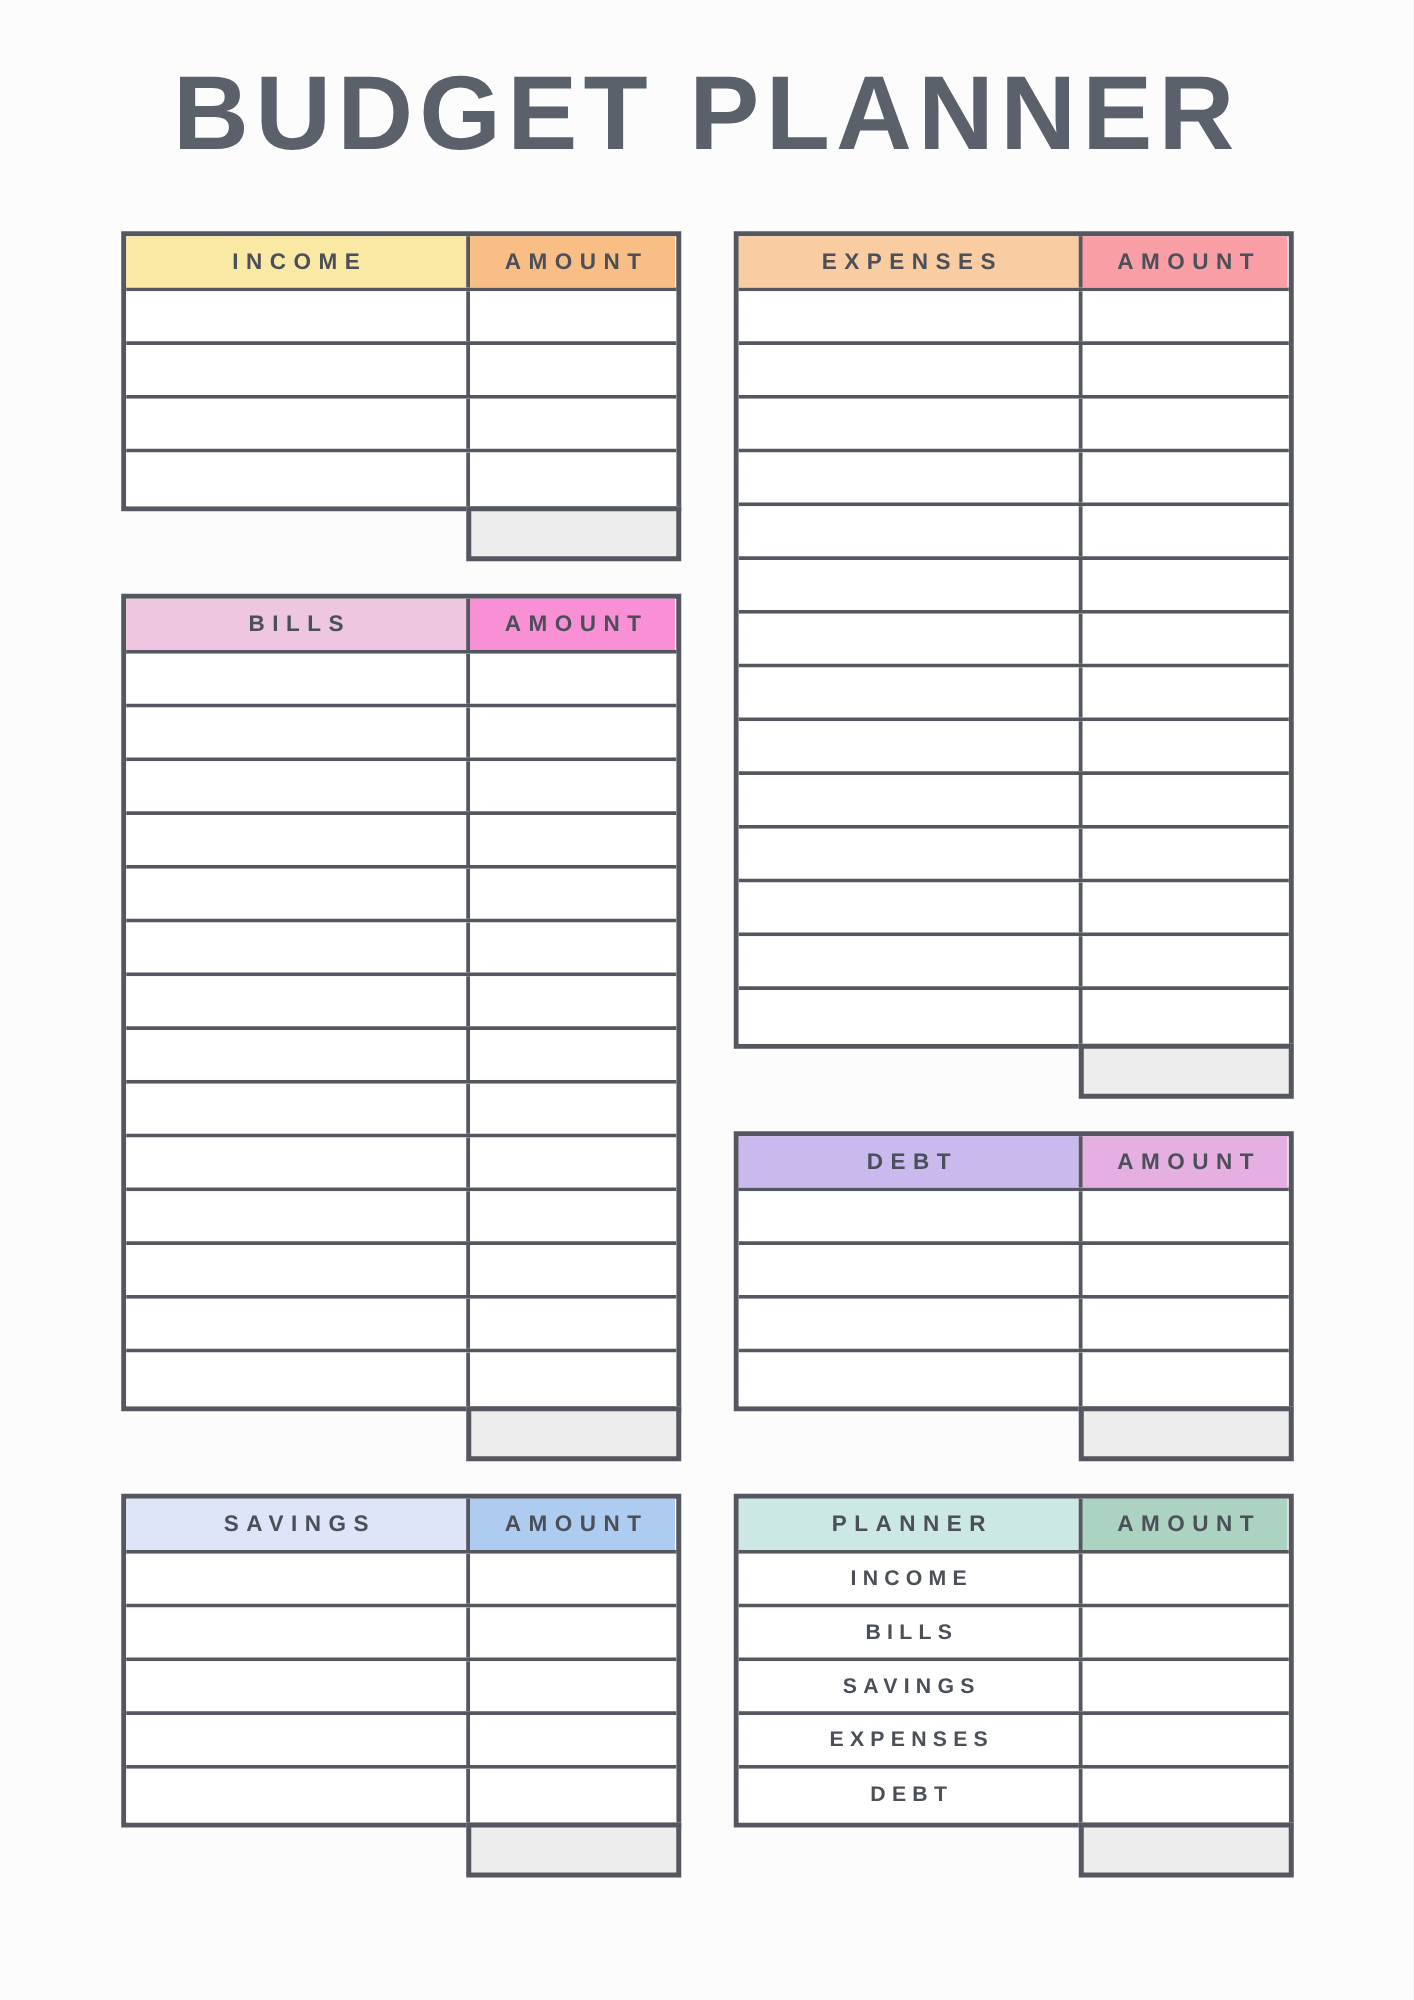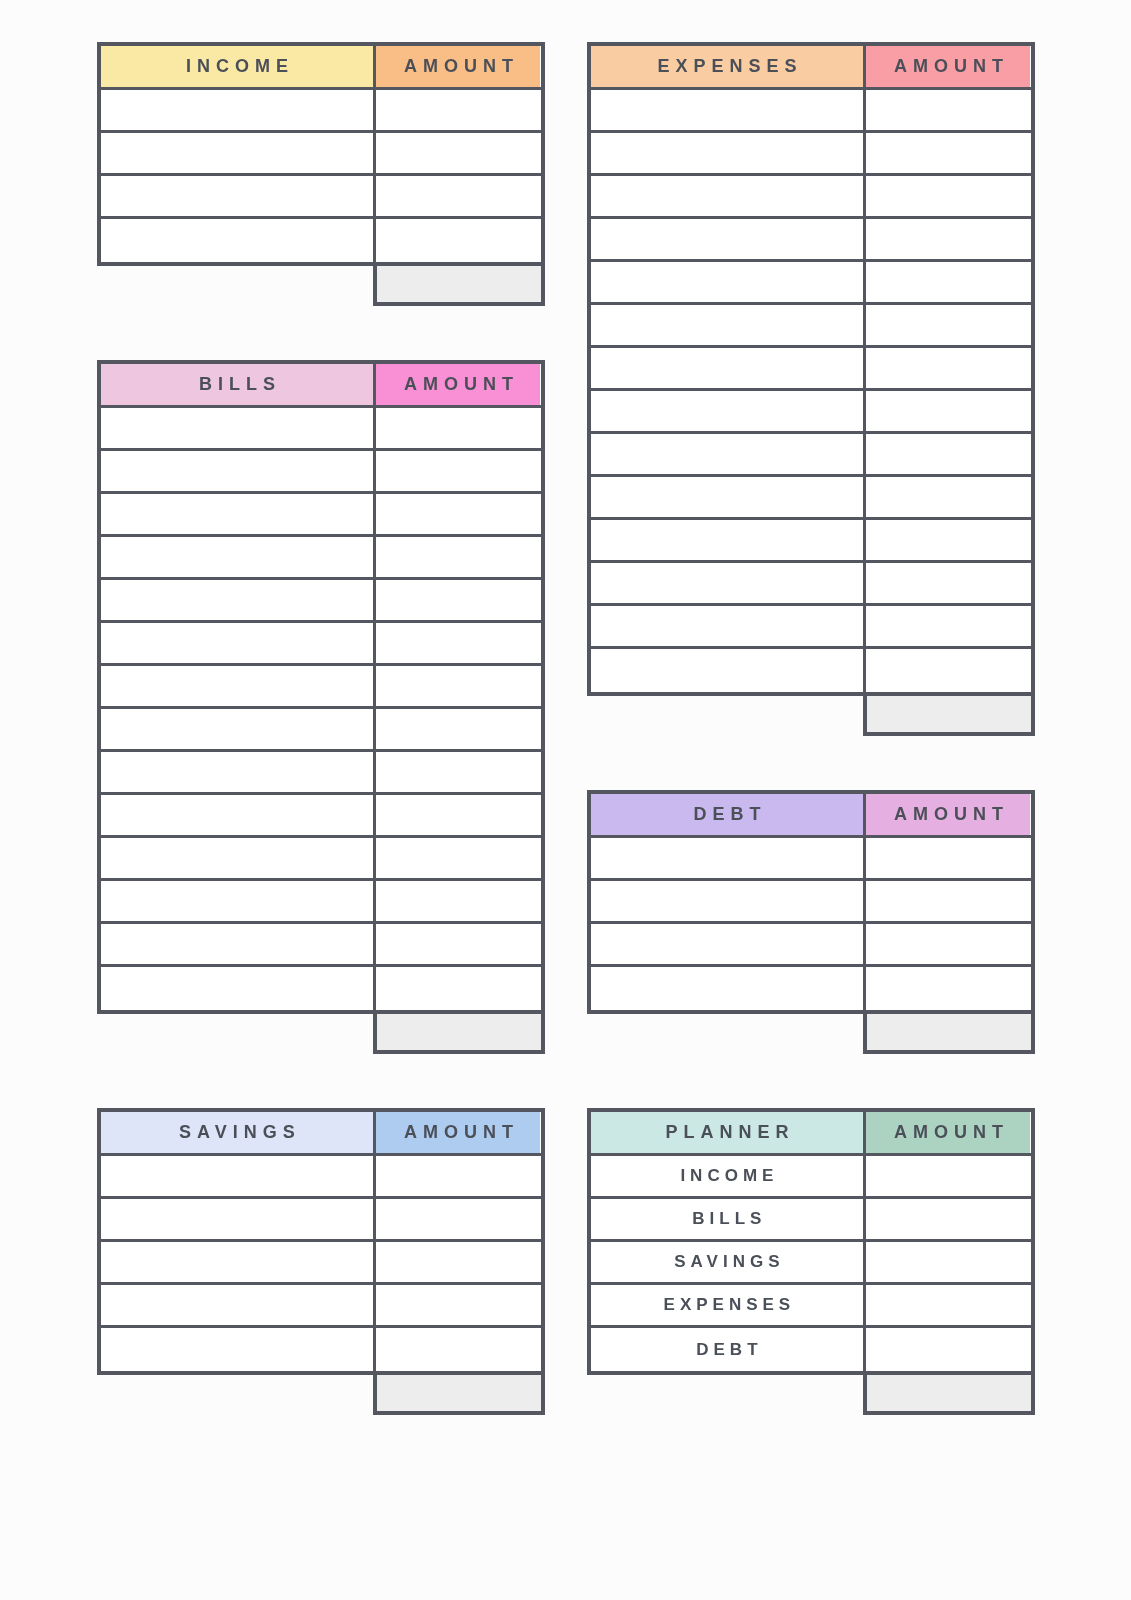--- a/index.html
+++ b/index.html
@@ -32,21 +32,21 @@
   .columns{
     width:938px;
     margin:0 auto;
     display:flex;
     gap:42px;
   }
   .col{
     width:448px;
     display:flex;
     flex-direction:column;
-    gap:54px;
+    gap:26px;
     justify-content:space-between;
   }
   .table-block{width:100%;}
   .tbl{
     border:4px solid var(--border);
     background:var(--cell-bg);
   }
   .thead{
     display:flex;
     height:44px;
@@ -85,20 +85,21 @@
     margin-top:-4px;
     border:4px solid var(--border);
     background:var(--total-cell-bg);
   }
 </style>
 </head>
 <body>
 
 <div class="page">
 
+  <h1 class="title">BUDGET PLANNER</h1>
 
   <div class="columns">
 
     <div class="col">
 
       <section class="table-block">
         <div class="tbl">
           <div class="thead">
             <div class="th label" style="background: rgb(250, 232, 165);">INCOME</div>
             <div class="th amount" style="background: rgb(248, 190, 133);">AMOUNT</div>

